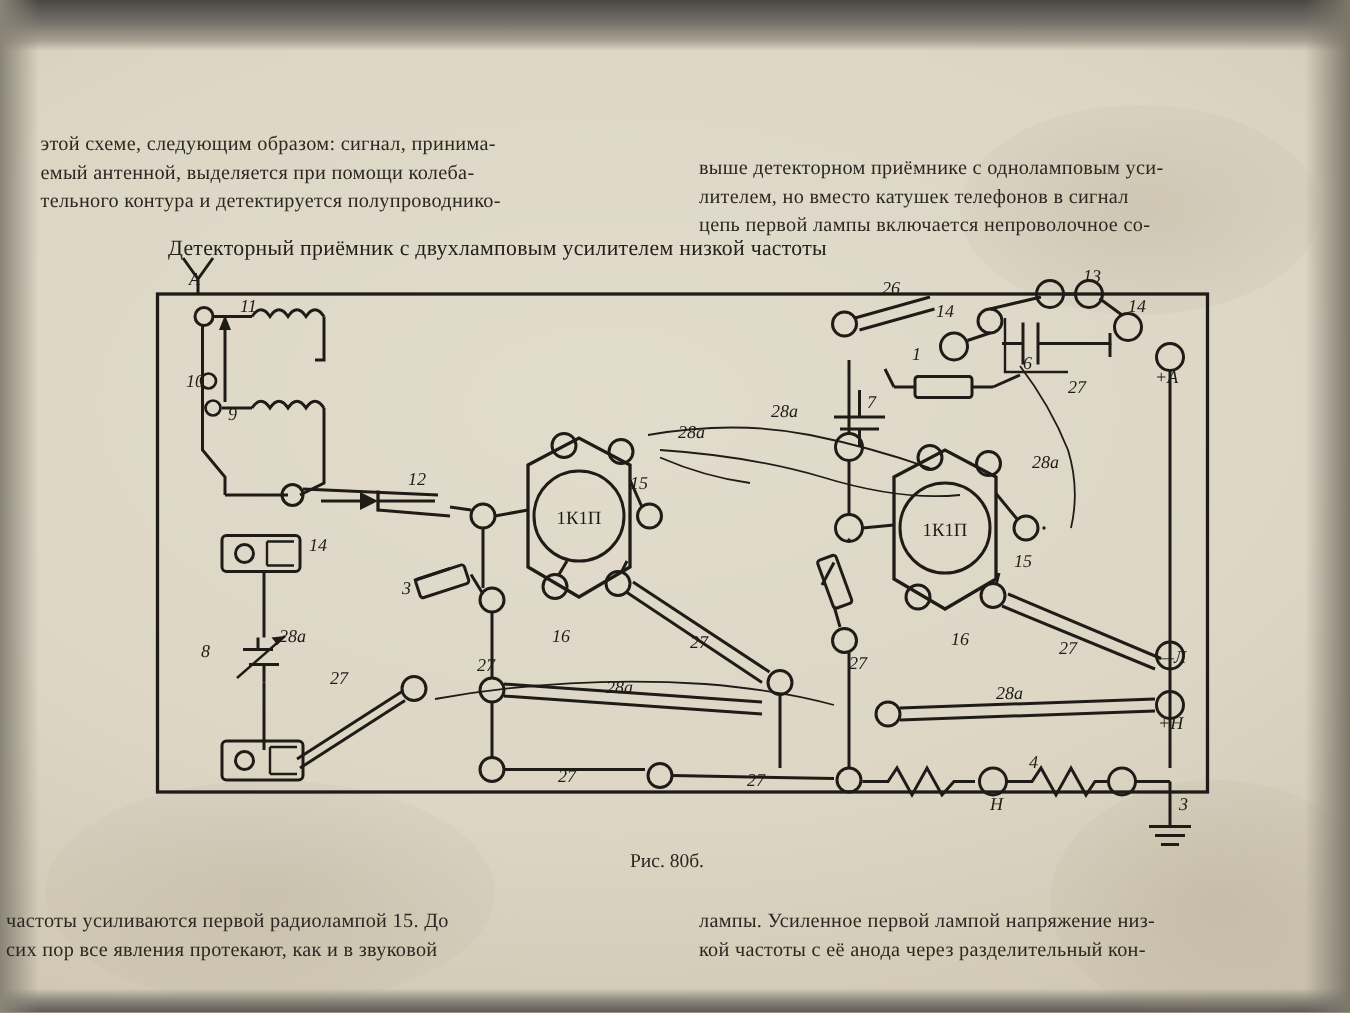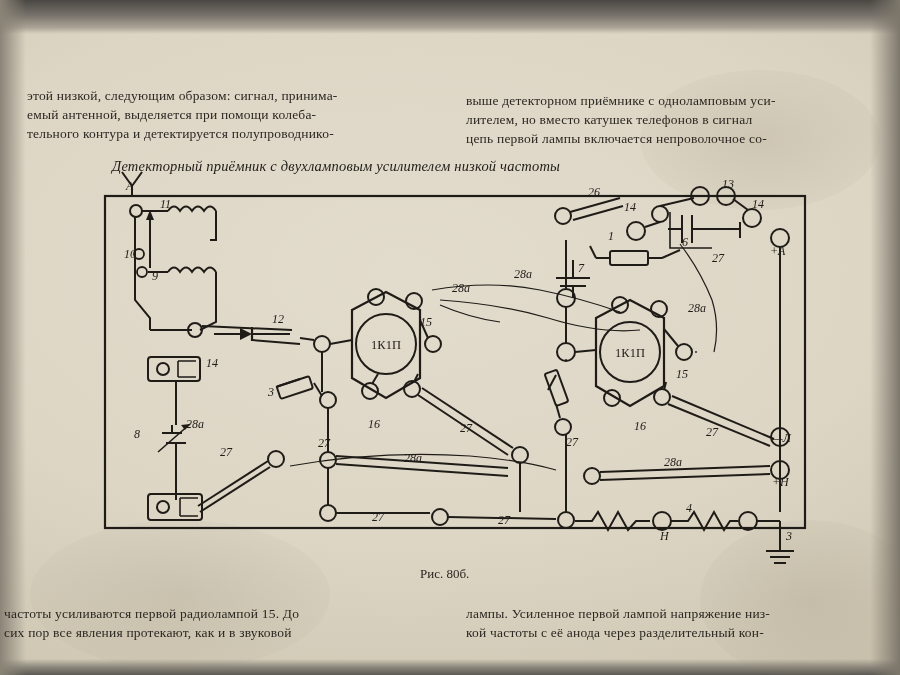--- a/index.html
+++ b/index.html
@@ -58,21 +58,20 @@
     letter-spacing: 0.2px;
   }
   .txt .ln { white-space: nowrap; }
   .col-l { left: 27px; width: 430px; }
   .col-r { left: 466px; width: 420px; }
 
   .caption-title {
     position: absolute;
     left: 112px;
     top: 158px;
-    font-style: italic;
     font-size: 14.5px;
     color: #23201b;
     white-space: nowrap;
     letter-spacing: 0.2px;
   }
   .fig-caption {
     position: absolute;
     left: 420px;
     top: 566px;
     font-size: 13px;
@@ -117,26 +116,26 @@
   <div class="edge-top"></div>
   <div class="edge-bottom"></div>
   <div class="edge-left"></div>
   <div class="edge-right"></div>
 
   <div class="stain" style="left:640px;top:70px;width:240px;height:140px;background:radial-gradient(ellipse at center,rgba(150,138,112,0.22),rgba(150,138,112,0));"></div>
   <div class="stain" style="left:30px;top:520px;width:300px;height:150px;background:radial-gradient(ellipse at center,rgba(140,130,108,0.18),rgba(140,130,108,0));"></div>
   <div class="stain" style="left:700px;top:520px;width:220px;height:160px;background:radial-gradient(ellipse at center,rgba(140,130,108,0.20),rgba(140,130,108,0));"></div>
 
   <div class="txt col-l" style="top:86px;">
-    <div class="ln">этой низкой, следующим образом: сигнал, принима-</div>
+    <div class="ln">этой схеме, следующим образом: сигнал, принима-</div>
     <div class="ln">емый антенной, выделяется при   помощи колеба-</div>
     <div class="ln">тельного контура и детектируется полупроводнико-</div>
   </div>
 
-  <div class="txt col-r" style="top:91px;">
+  <div class="txt col-r" style="top:102px;">
     <div class="ln">выше детекторном приёмнике с одноламповым уси-</div>
     <div class="ln">лителем, но вместо катушек телефонов  в сигнал</div>
     <div class="ln">цепь первой лампы включается непроволочное со-</div>
   </div>
 
   <div class="caption-title">Детекторный приёмник с двухламповым усилителем низкой частоты</div>
 
   <svg id="schematic" viewBox="0 0 900 675">
 
     <rect class="ink" x="105" y="196" width="700" height="332" stroke-width="2.2"></rect>

